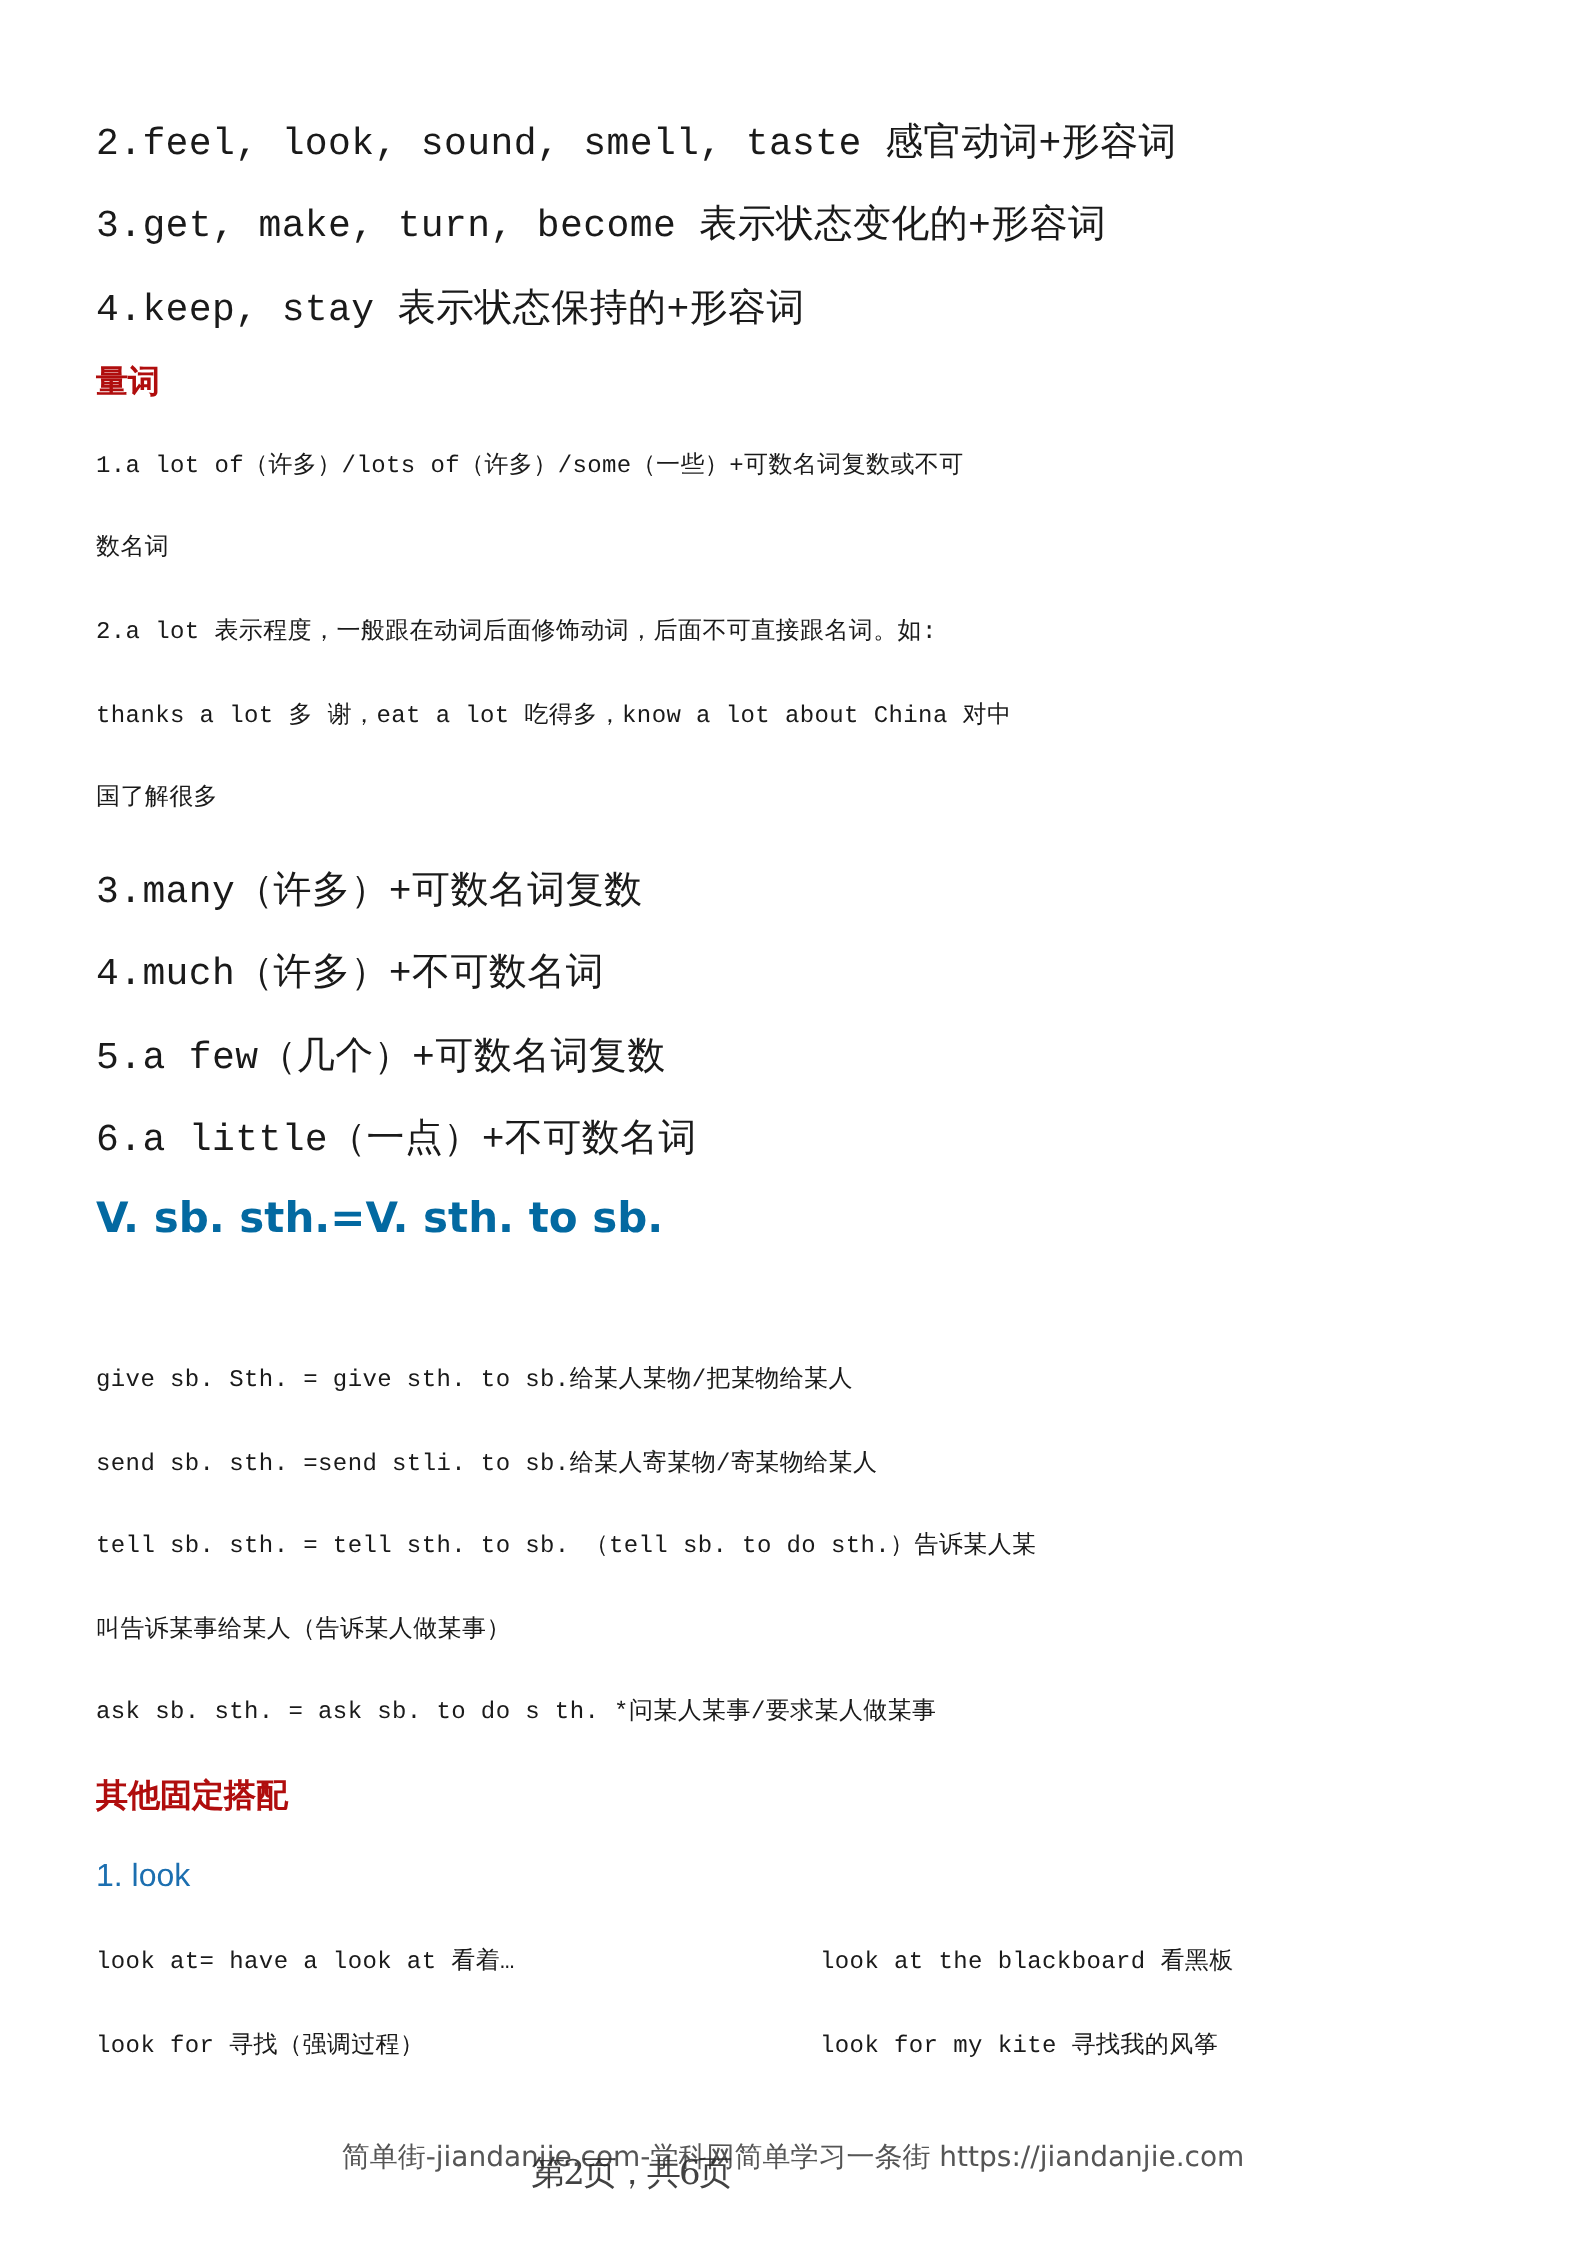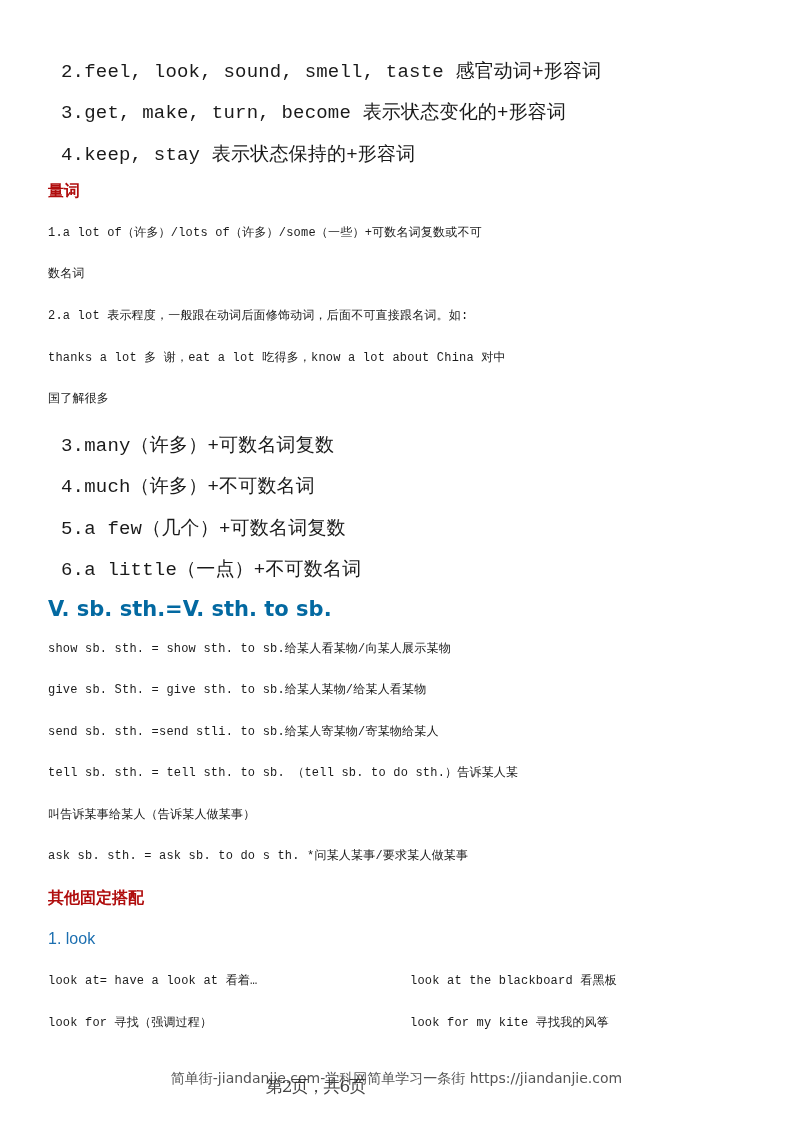--- a/index.html
+++ b/index.html
@@ -3,21 +3,21 @@
 <meta charset="utf-8">
 <style>
   html, body { margin: 0; padding: 0; background: #ffffff; }
   body { width: 793px; height: 1122px; position: relative; overflow: hidden; }
   .page { position: absolute; left: 0; top: 0; width: 793px; height: 1122px; background: #fff; }
   .line {
     position: absolute; left: 48px; white-space: nowrap;
     font-family: "DejaVu Serif", "Liberation Serif", serif;
     font-size: 19px; color: #1a1a1a; letter-spacing: 0.2px;
   }
-  .mono { font-family: "Liberation Mono", "DejaVu Sans Mono", monospace; font-size: 19px; margin-left: 13px; }
+  .mono { font-family: "Liberation Mono", "DejaVu Sans Mono", monospace; font-size: 19px; }
   .narrow { font-family: Liberation Mono, monospace; font-size: 12px; }
   .h-red {
     position: absolute; left: 48px; white-space: nowrap;
     font-family: "DejaVu Serif", "Liberation Serif", serif;
     font-weight: bold; color: #b00d0d; font-size: 16px;
   }
   .h-red-sans {
     position: absolute; left: 48px; white-space: nowrap;
     font-family: "DejaVu Sans", "Liberation Sans", sans-serif;
     font-weight: bold; color: #0369a1; font-size: 21px;
@@ -52,22 +52,21 @@
   <div class="line narrow" style="top:265px">数名词</div>
   <div class="line narrow" style="top:307px">2.a lot 表示程度，一般跟在动词后面修饰动词，后面不可直接跟名词。如:</div>
   <div class="line narrow" style="top:349px">thanks a lot 多 谢，eat a lot 吃得多，know a lot about China 对中</div>
   <div class="line narrow" style="top:390px">国了解很多</div>
   <div class="line mono" style="top:432px">3.many（许多）+可数名词复数</div>
   <div class="line mono" style="top:473px">4.much（许多）+不可数名词</div>
   <div class="line mono" style="top:515px">5.a few（几个）+可数名词复数</div>
   <div class="line mono" style="top:556px">6.a little（一点）+不可数名词</div>
 
   <div class="h-red-sans" style="top:597px">V. sb. sth.=V. sth. to sb.</div>
-  <div class="line narrow" style="top:640px">show sb. sth. = show sth. to sb.给某人看某物/向某人展示某物</div>
-  <div class="line narrow" style="top:681px">give sb. Sth. = give sth. to sb.给某人某物/给某人看某物</div>
+  <div class="line narrow" style="top:681px">give sb. Sth. = give sth. to sb.给某人某物/把某物给某人</div>
   <div class="line narrow" style="top:764px">tell sb. sth. = tell sth. to sb. （tell sb. to do sth.）告诉某人某</div>
   <div class="line narrow" style="top:723px">send sb. sth. =send stli. to sb.给某人寄某物/寄某物给某人</div>
   <div class="line narrow" style="top:806px">叫告诉某事给某人（告诉某人做某事）</div>
   <div class="line narrow" style="top:847px">ask sb. sth. = ask sb. to do s th. *问某人某事/要求某人做某事</div>
 
   <div class="h-red" style="top:888px">其他固定搭配</div>
   <div class="h-blue" style="top:930px">1. look</div>
 
   <div class="line narrow" style="top:972px">look at= have a look at 看着…</div>
   <div class="line narrow col2" style="top:972px">look at the blackboard 看黑板</div>

